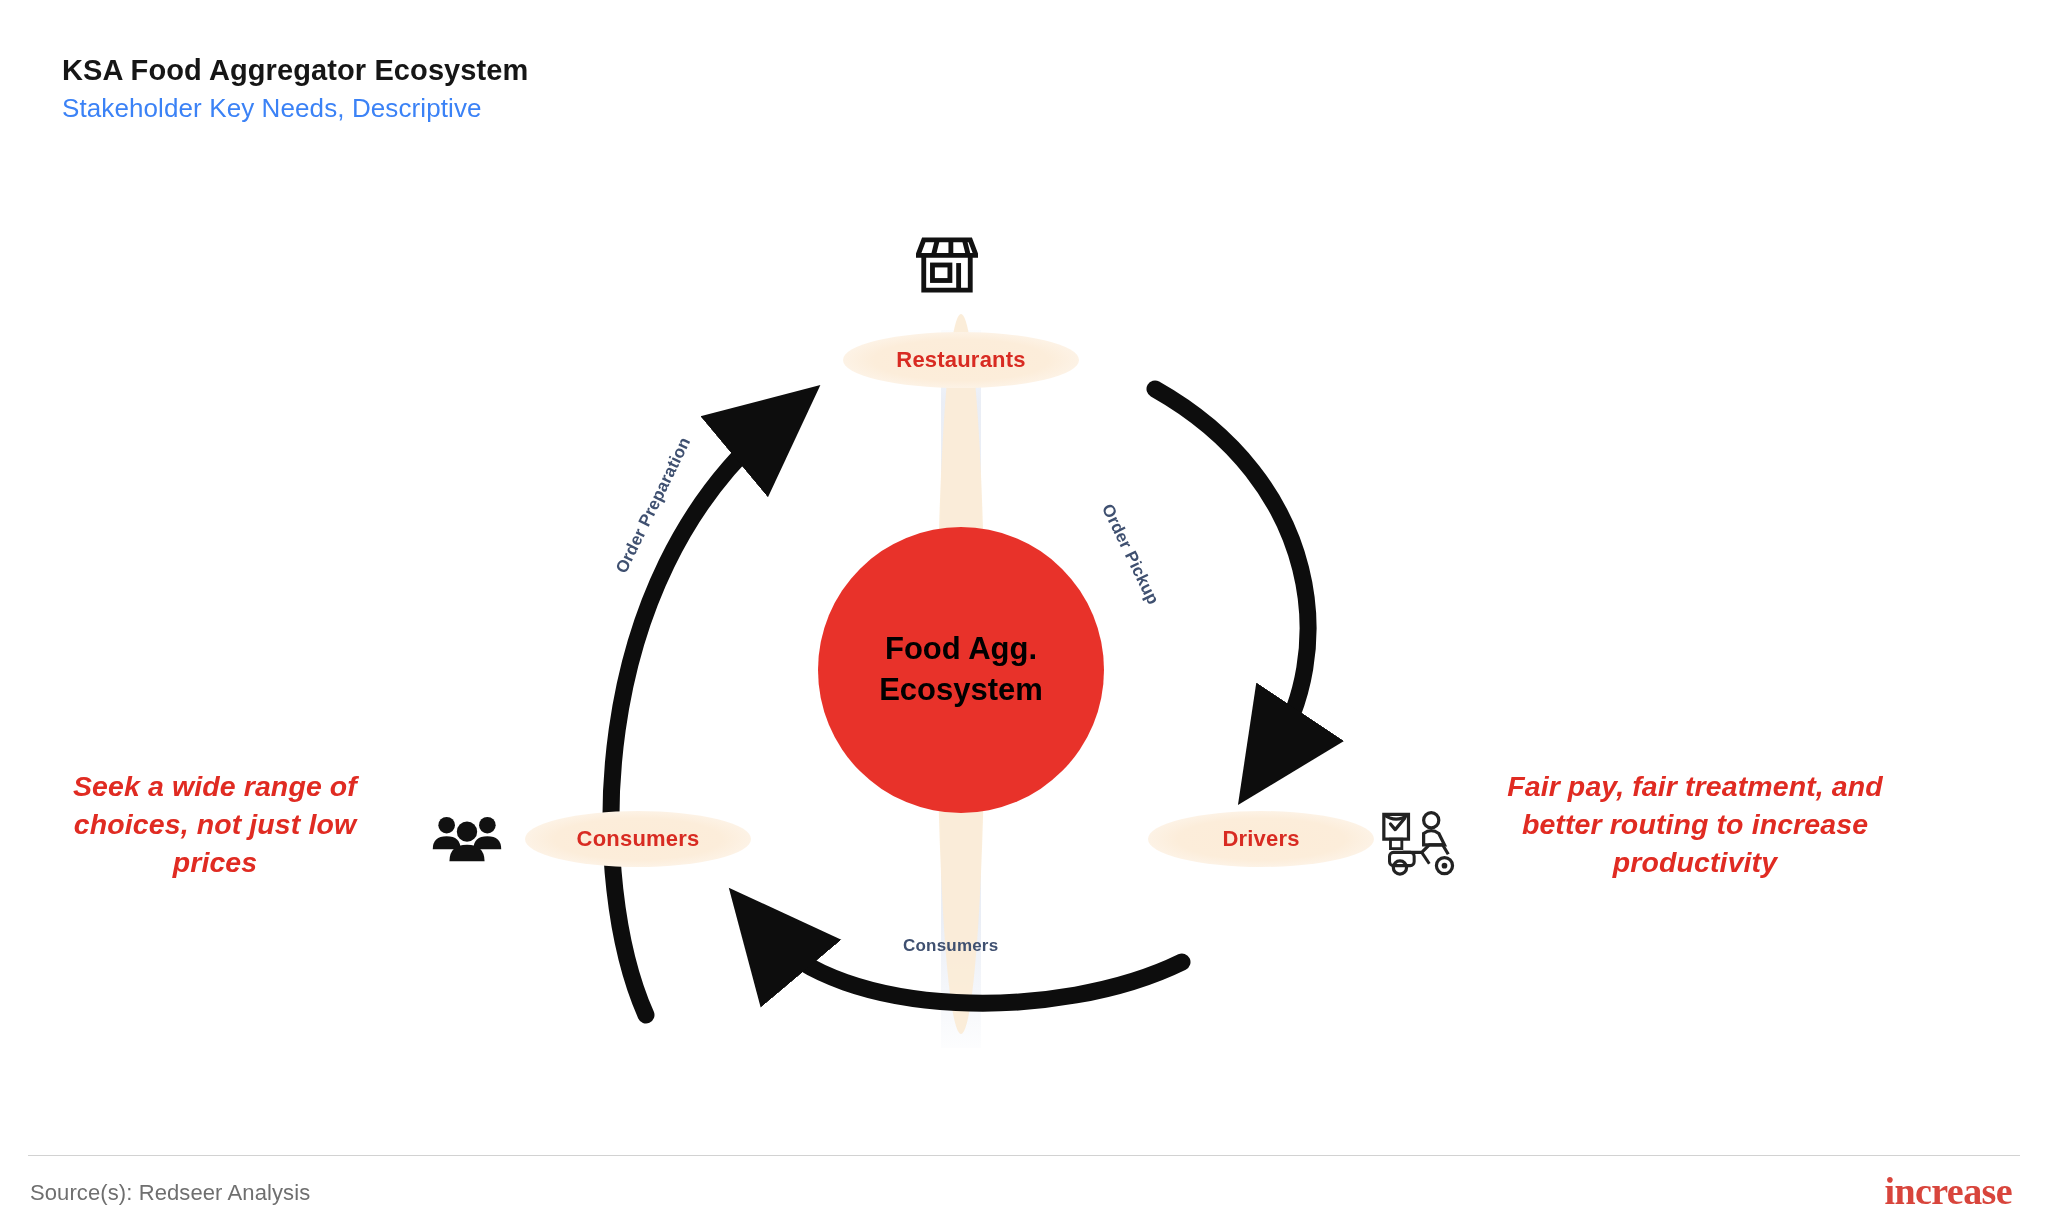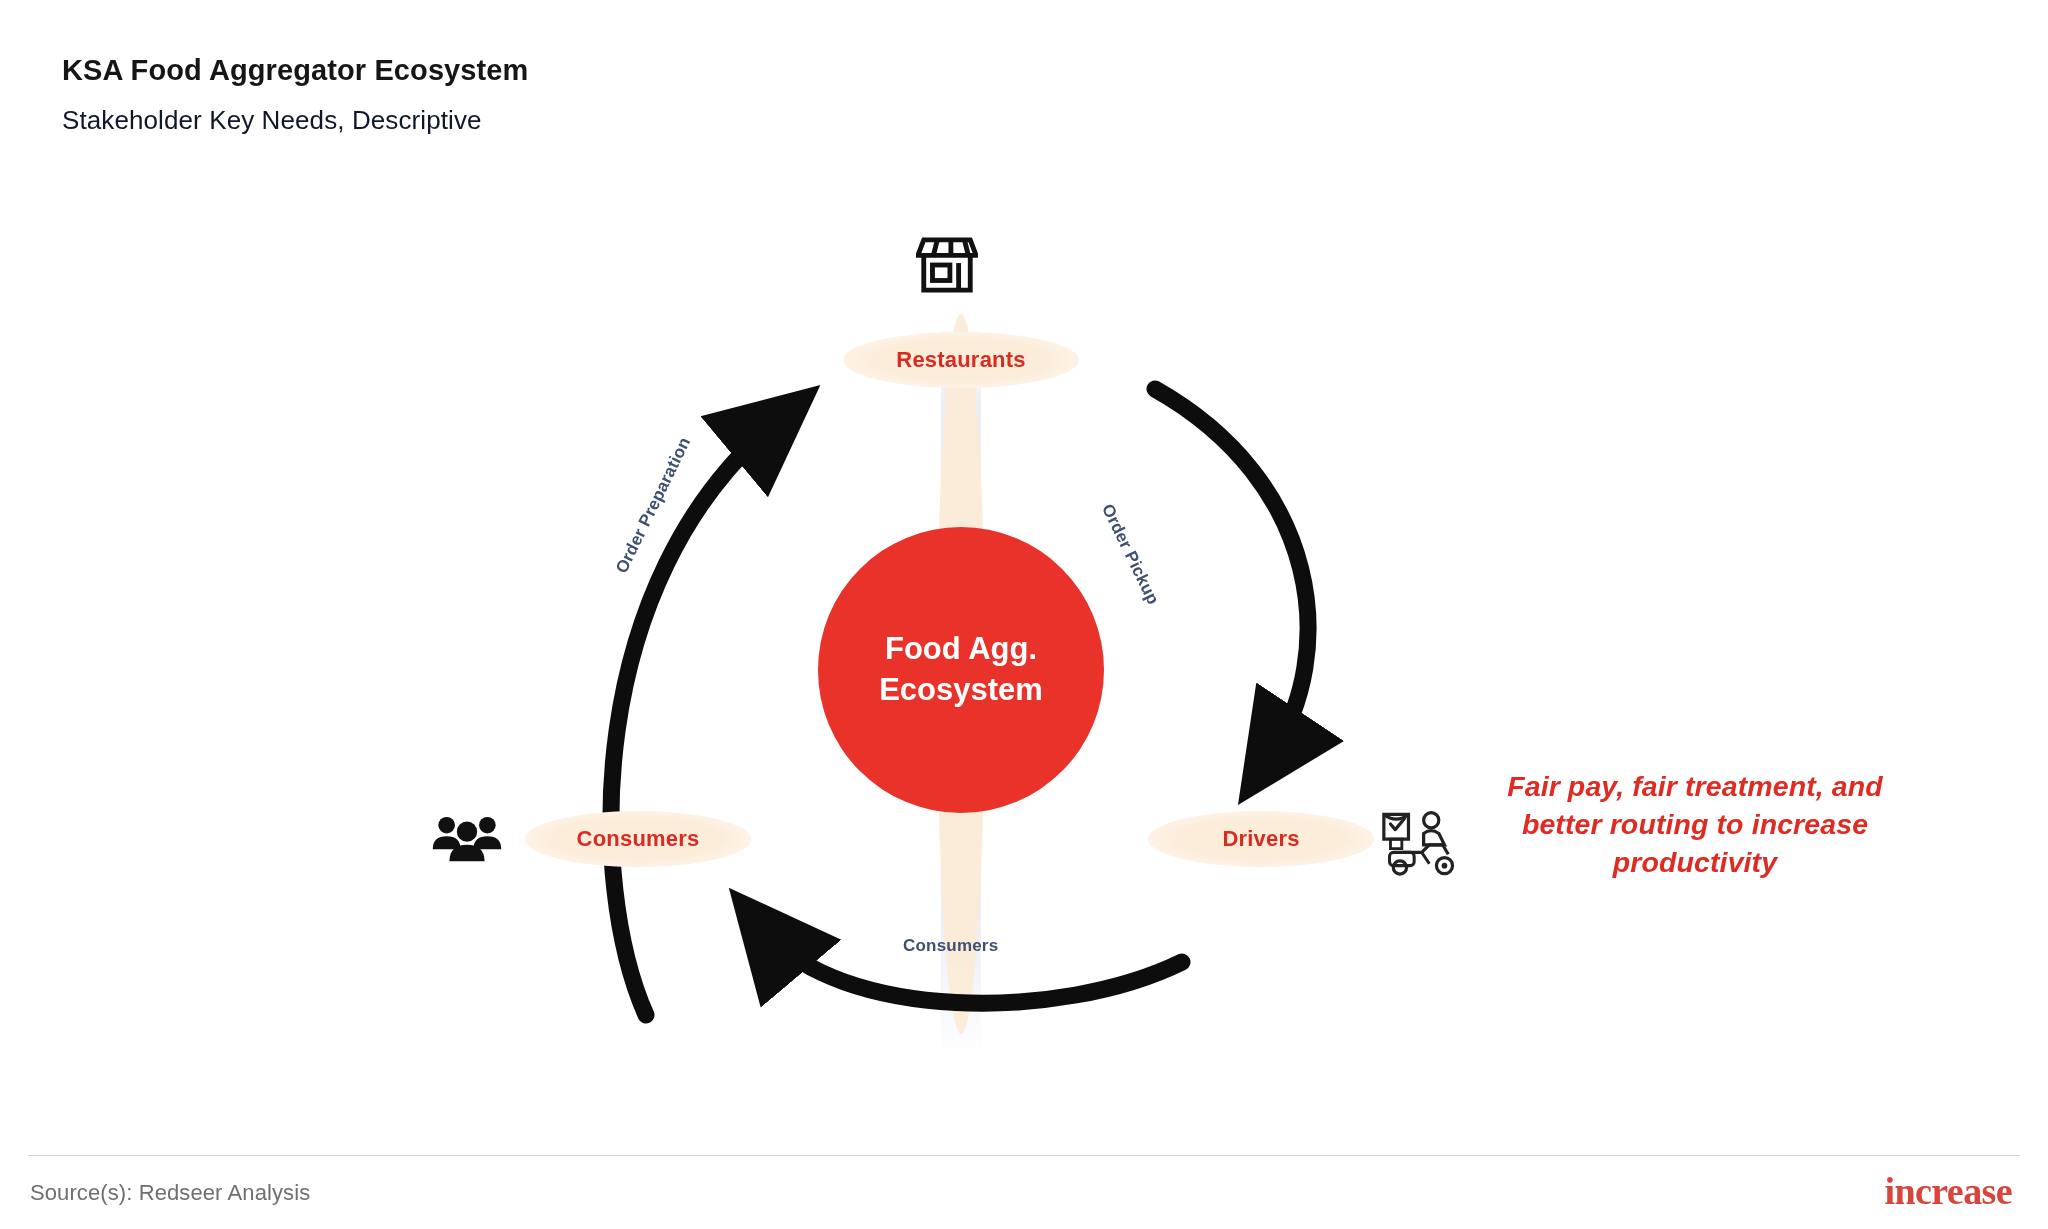--- a/index.html
+++ b/index.html
@@ -10,22 +10,22 @@
   }
   .stage{position:absolute;inset:0;}
 
   
   .hdr{position:absolute;left:62px;top:52px;}
   .hdr-title{
     font-size:29px;font-weight:700;color:#161616;letter-spacing:.1px;
     line-height:1.25;white-space:nowrap;
   }
   .hdr-sub{
-    font-size:26px;font-weight:400;color:#0f172a;letter-spacing:.1px;
-    line-height:1.3;margin-top:16px;white-space:nowrap;
+    font-size:26px;font-weight:400;color:#3b82f6;letter-spacing:.1px;
+    line-height:1.3;margin-top:4px;white-space:nowrap;
   }
 
   
   .diagram{position:absolute;left:0;top:12px;width:2048px;height:1100px;}
   .diagram svg{position:absolute;left:0;top:0;}
 
   
   .pill{
     position:absolute;display:flex;align-items:center;justify-content:center;
     border-radius:50%;
@@ -34,21 +34,21 @@
   }
   .pill span{position:relative;z-index:2;}
   #pill-restaurants{left:843px;top:320px;width:236px;height:56px;font-size:22px;}
   #pill-consumers{left:525px;top:799px;width:226px;height:56px;font-size:22px;}
   #pill-drivers{left:1148px;top:799px;width:226px;height:56px;font-size:22px;}
 
   
   .core{
     position:absolute;left:818px;top:515px;width:286px;height:286px;border-radius:50%;
     background:#e8322a;display:flex;align-items:center;justify-content:center;
-    text-align:center;color:#ffffff;font-weight:700;font-size:31px;line-height:1.32;
+    text-align:center;color:#000000;font-weight:700;font-size:31px;line-height:1.32;
     z-index:4;
   }
 
   
   .icon{position:absolute;z-index:5;}
   #icon-storefront{left:916px;top:222px;width:62px;height:62px;}
   #icon-people{left:430px;top:800px;width:74px;height:56px;}
   #icon-scooter{left:1374px;top:793px;width:86px;height:72px;}
 
   
@@ -181,20 +181,21 @@
     </div>
 
     <div class="arclabel" id="label-order-preparation">Order Preparation</div>
 
     <div class="arclabel" id="label-order-pickup">Order Pickup</div>
 
     <div class="arclabel" id="label-delivery">Consumers</div>
   </div>
 
 
+  <div class="callout" id="callout-consumers">Seek a wide range of choices, not just low prices</div>
 
   <div class="callout" id="callout-drivers">Fair pay, fair treatment, and better routing to increase productivity</div>
 
   <div class="footer-rule"></div>
   <div class="footer-src">Source(s): Redseer Analysis</div>
   <div class="logo">increase</div>
 
 </div>
 
 </body></html>

